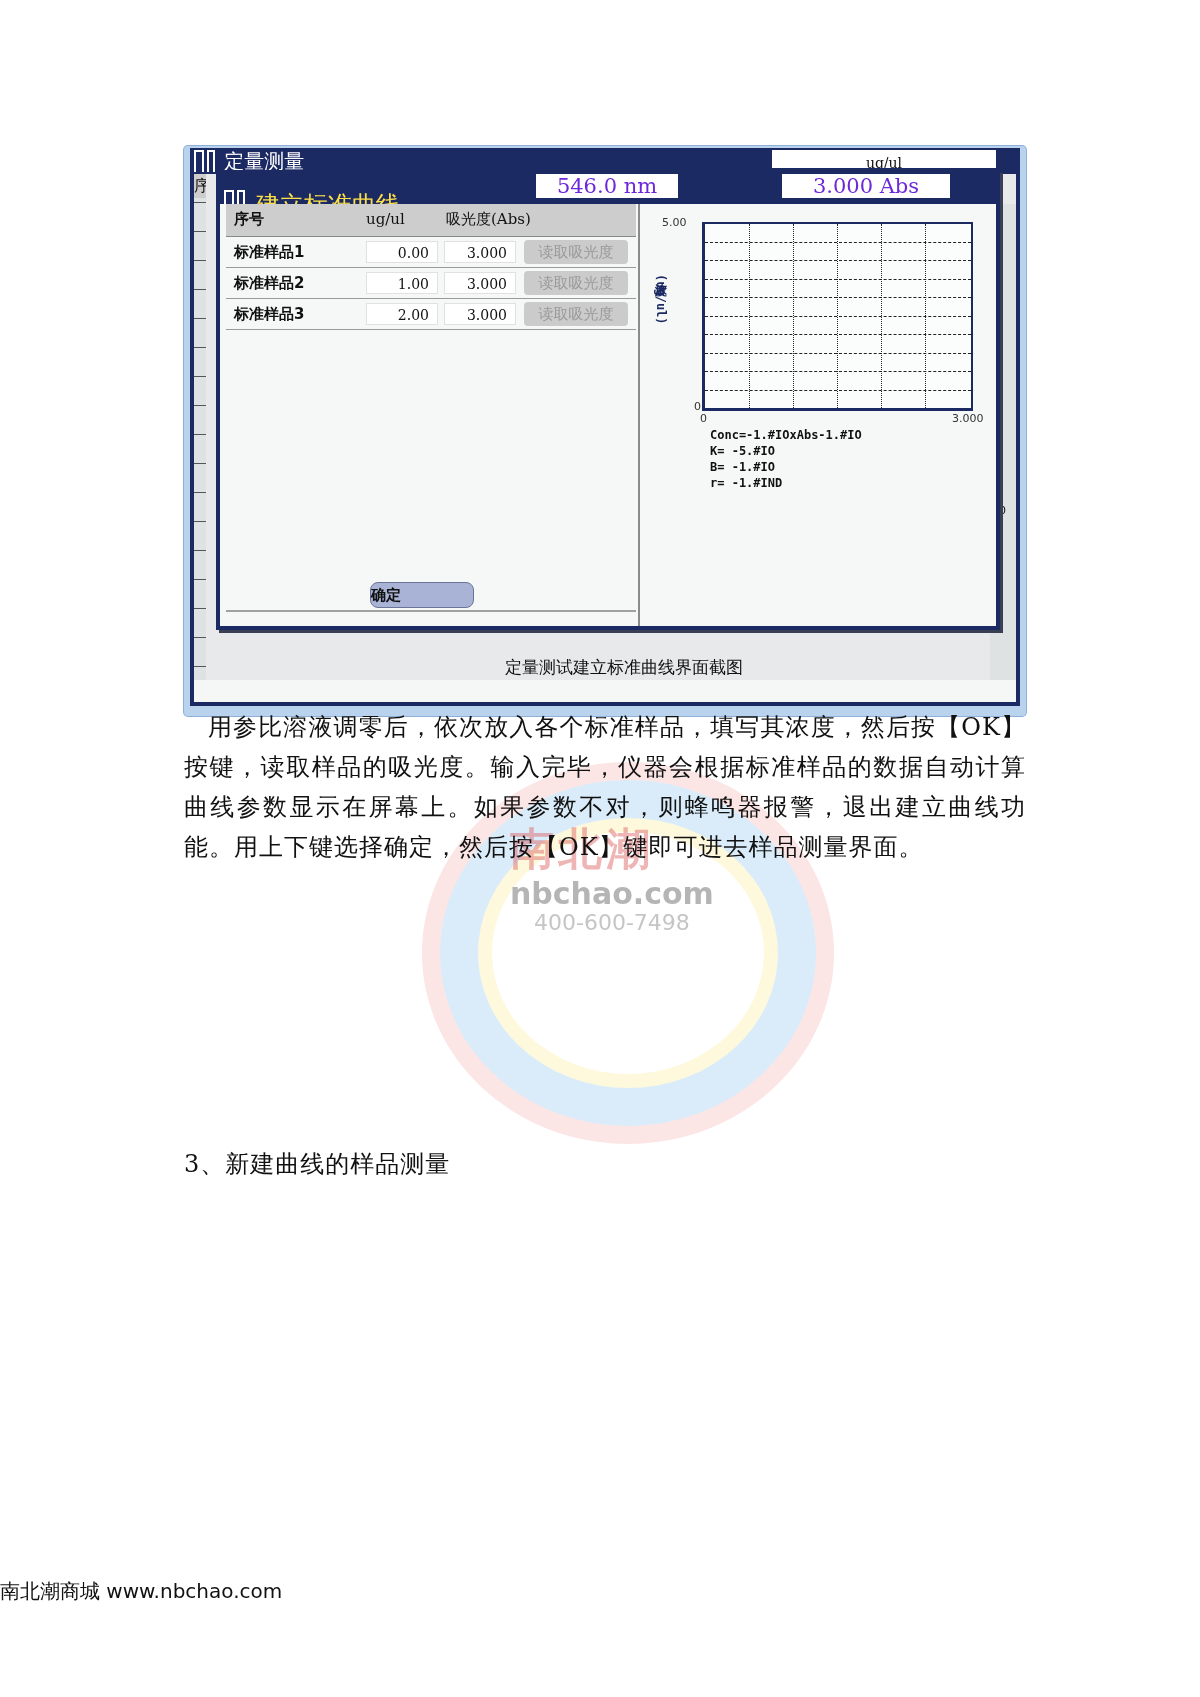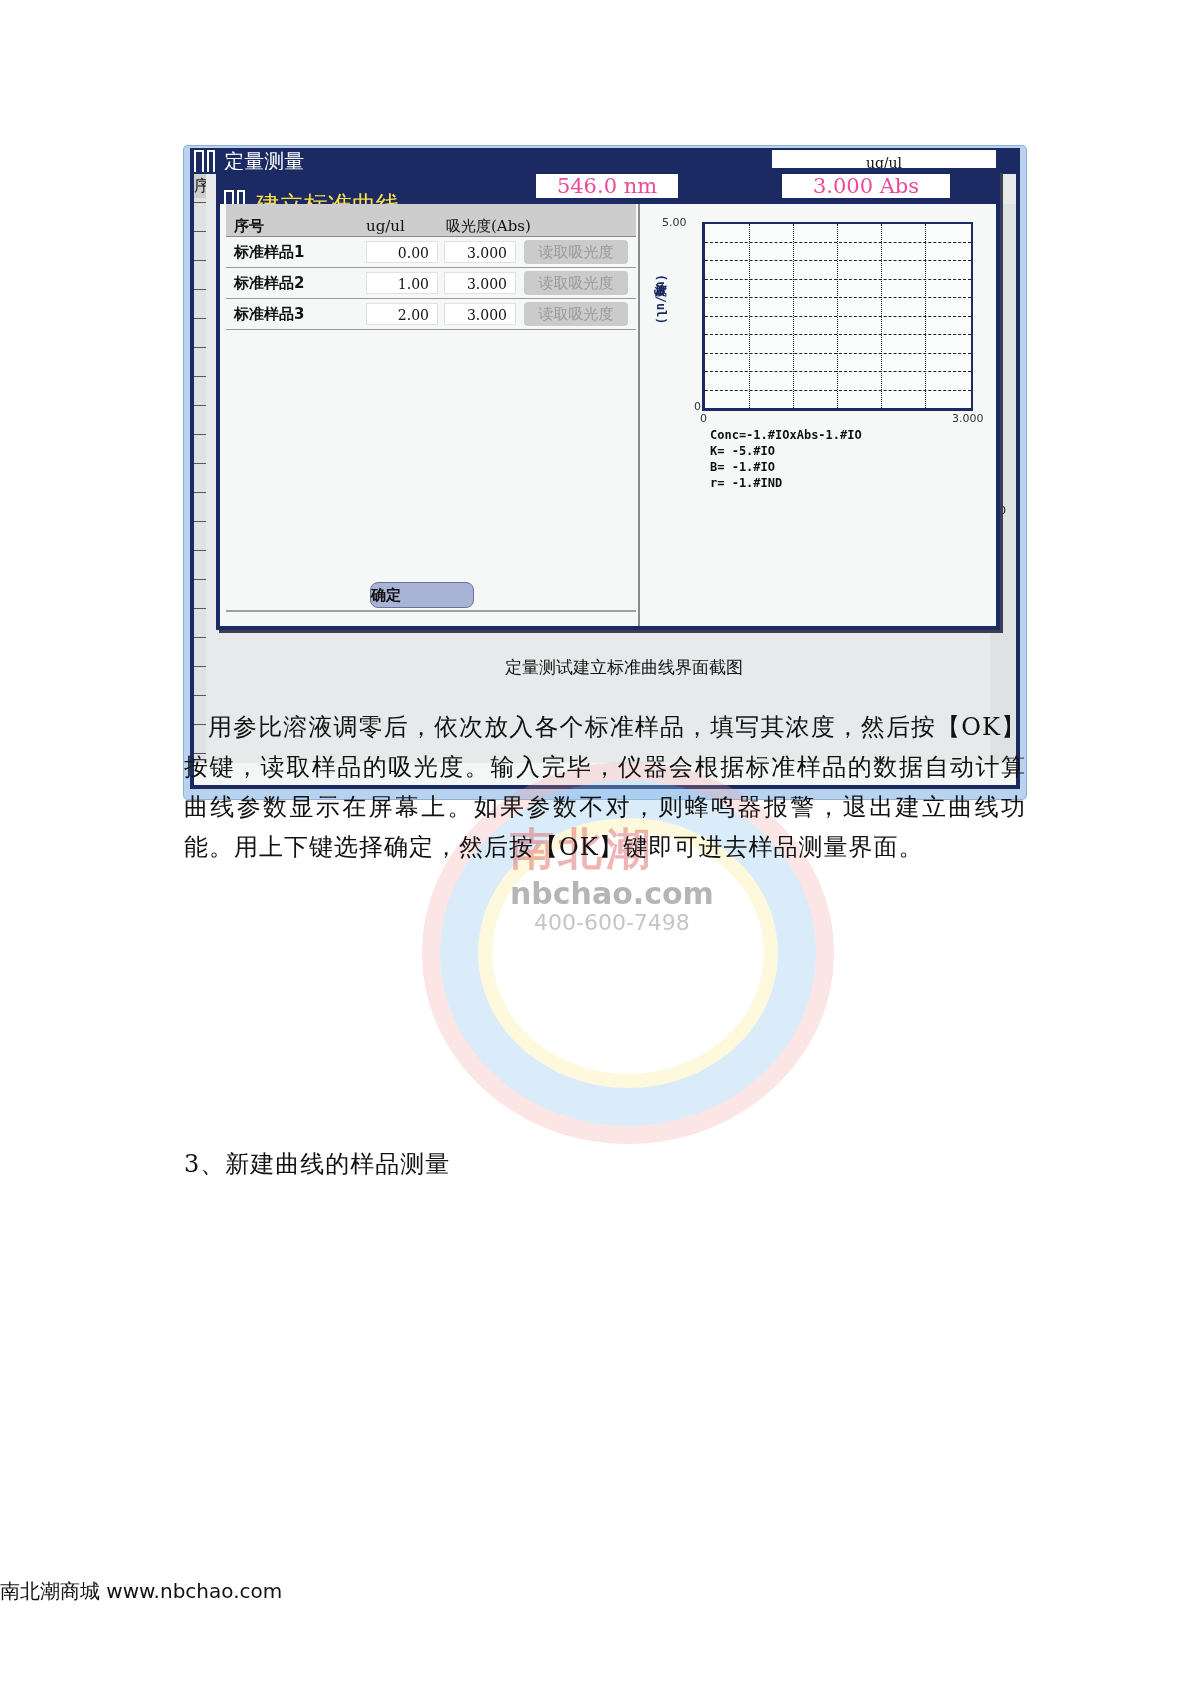--- a/index.html
+++ b/index.html
@@ -1,20 +1,20 @@
 <!DOCTYPE html>
 <html><head>
   <meta charset="utf-8">
   <style>
     html, body { margin: 0; padding: 0; background: #ffffff; }
     body { width: 1200px; height: 1697px; position: relative; overflow: hidden;
            font-family: "DejaVu Serif", serif; color: #111; }
 
     
-    .shot { position: absolute; left: 184px; top: 146px; width: 842px; height: 653px;
+    .shot { position: absolute; left: 184px; top: 146px; width: 842px; height: 570px;
             background: #b9d3ee; border-radius: 4px; box-shadow: 0 0 0 1px #8fb0d6; }
     .outer-win { position: absolute; left: 6px; top: 2px; right: 6px; bottom: 10px;
                  background: #1c2a63; }
     .outer-title { position: absolute; left: 4px; top: 2px; height: 22px; color: #fff;
                    font-size: 20px; line-height: 22px; overflow: hidden; }
     .outer-title .ttl { display: inline-block; vertical-align: top; }
     .outer-unit { position: absolute; right: 24px; top: 2px; width: 224px; height: 18px;
                   background: #fff; font-size: 14px; text-align: center; line-height: 26px;
                   overflow: hidden; }
     .outer-body { position: absolute; left: 4px; top: 26px; right: 4px; bottom: 4px;
@@ -29,31 +29,31 @@
     .outer-foot { position:absolute; left:0; right:0; bottom:0; height:22px; background:#f5f7f7; }
 
     
     .dlg { position: absolute; left: 26px; top: 22px; width: 784px; height: 460px;
            background: #1c2a63; box-shadow: 3px 3px 0 #3a3f52; }
     .dlg-title { position: absolute; left: 8px; top: 20px; height: 30px; color: #fde047;
                  font-size: 24px; line-height: 30px; }
     .tube { display: inline-block; width: 6px; height: 22px; border: 2px solid #fff;
             border-radius: 0 0 4px 4px; margin-right: 3px; vertical-align: -3px; }
     .tube.t2 { width: 4px; }
-    .readout { position: absolute; top: 4px; height: 24px; background: #fff; color: #ec4899;
+    .readout { position: absolute; top: 4px; height: 24px; background: #fff; color: #6d28d9;
                font-family: "DejaVu Serif", serif; font-size: 21px; line-height: 25px; text-align: center; }
     .readout.wl { left: 320px; width: 142px; }
     .readout.abs { left: 566px; width: 168px; }
     .dlg-body { position: absolute; left: 4px; top: 34px; right: 4px; bottom: 4px; background: #f5f8f7; }
 
     
     .lp { position: absolute; left: 0; top: 0; width: 418px; bottom: 0; border-right: 2px solid #8b8b8b; }
     .thead { position: absolute; left: 6px; top: 0; width: 410px; height: 32px; background: #cdcdcd;
              border-bottom: 1px solid #888; font-size: 15px; line-height: 30px; }
-    .thead span { position: absolute; top: 0; margin-top: 7px; }
+    .thead span { position: absolute; top: 0; }
     .trow { position: absolute; left: 6px; width: 410px; height: 30px; border-bottom: 1px solid #9a9a9a;
             font-size: 15px; }
     .trow .name { position: absolute; left: 8px; top: 6px; font-weight: bold;
                   font-family: "DejaVu Sans", sans-serif; font-size: 15px; }
     .trow .fld { position: absolute; top: 4px; height: 22px; background: #fff; border: 1px solid #e1e1e1;
                  text-align: right; padding-right: 8px; line-height: 22px; box-sizing: border-box;
                  font-family: "DejaVu Serif", serif; font-size: 14px; }
     .trow .conc { left: 140px; width: 72px; }
     .trow .absv { left: 218px; width: 72px; }
     .trow .readbtn { position: absolute; left: 298px; top: 3px; width: 104px; height: 24px;

